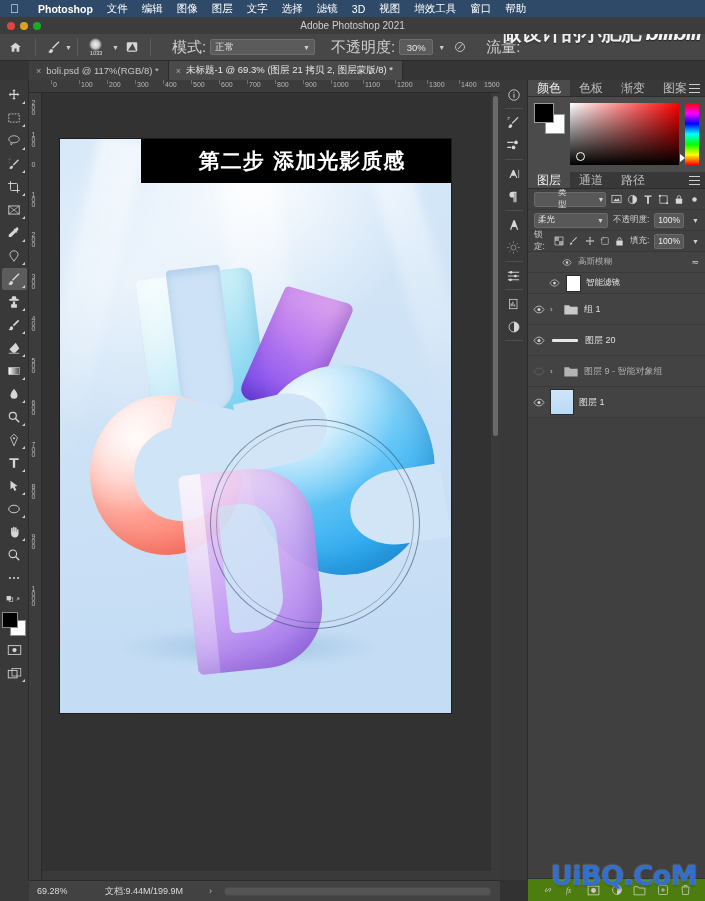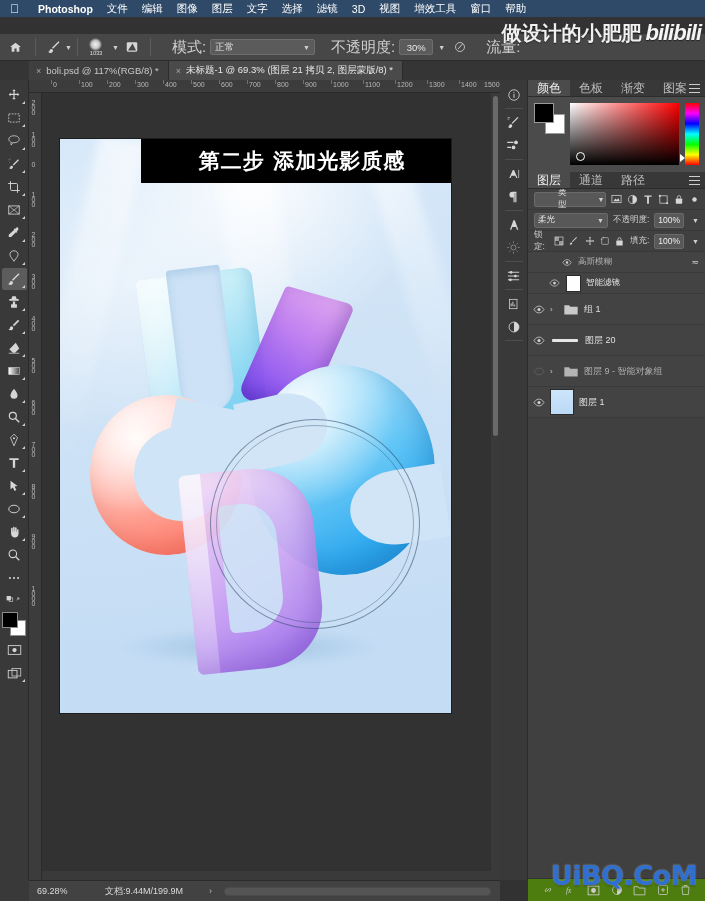--- a/index.html
+++ b/index.html
@@ -412,20 +412,28 @@
     <span class="mi">文字</span>
     <span class="mi">选择</span>
     <span class="mi">滤镜</span>
     <span class="mi">3D</span>
     <span class="mi">视图</span>
     <span class="mi">增效工具</span>
     <span class="mi">窗口</span>
     <span class="mi">帮助</span>
   </div>
 
+  <div class="titlebar">
+    <div class="traffic">
+      <i class="r"></i>
+      <i class="y"></i>
+      <i class="g"></i>
+    </div>
+    <div class="title-text">Adobe Photoshop 2021</div>
+  </div>
 
   <div class="optbar">
     <div class="ob-item" style="padding:0 8px 0 9px;">
       <svg class="ico" width="13" height="13" viewBox="0 0 24 24">
         <path d="M12 3L2 11h3v9h5v-6h4v6h5v-9h3z"></path>
       </svg>
     </div>
     <div class="ob-sep"></div>
     <div class="ob-item" style="padding-left:6px;">
       <svg class="ico" width="15" height="15" viewBox="0 0 24 24">

